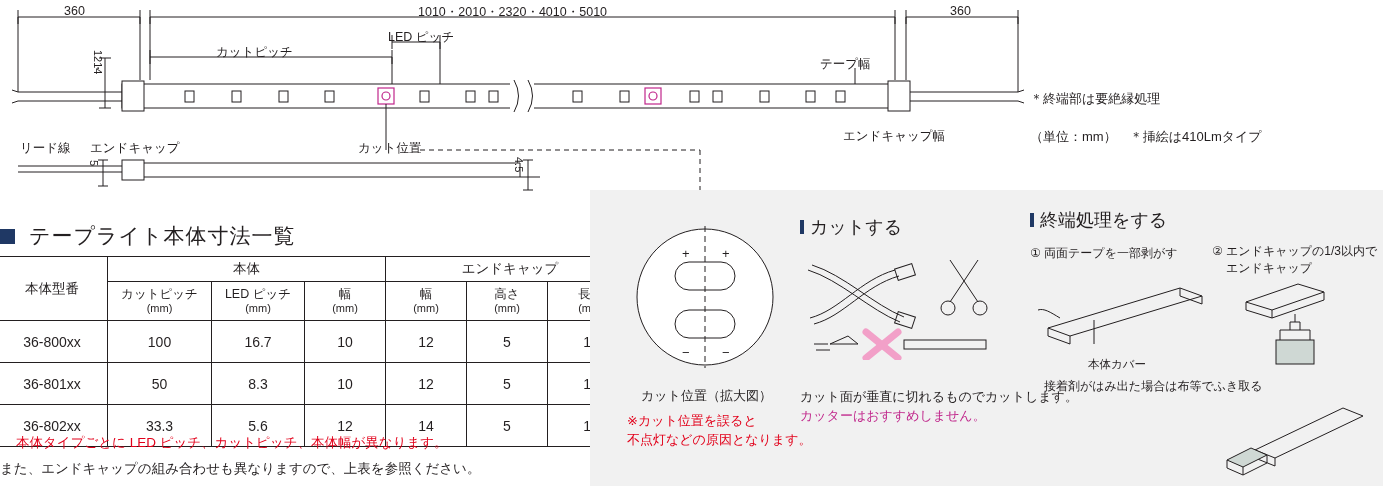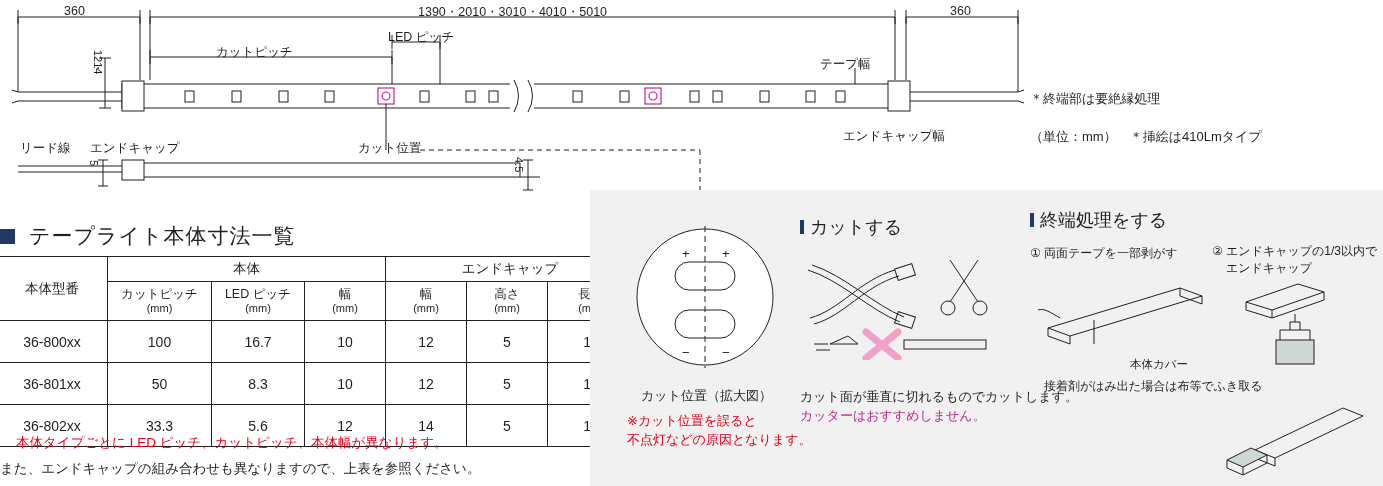--- a/index.html
+++ b/index.html
@@ -170,21 +170,21 @@
 
       <line x1="528" y1="160" x2="528" y2="190"></line>
       <line x1="523" y1="160" x2="533" y2="160"></line>
       <line x1="523" y1="190" x2="533" y2="190"></line>
       <line x1="520" y1="177" x2="540" y2="177"></line>
     </g>
   </svg>
 </div>
 
 <div class="abs lbl" style="left:64px;top:4px;">360</div>
-<div class="abs lbl" style="left:418px;top:4px;">1390・2010・3010・4010・5010</div>
+<div class="abs lbl" style="left:418px;top:4px;">1010・2010・2320・4010・5010</div>
 <div class="abs lbl" style="left:950px;top:4px;">360</div>
 <div class="abs lbl-sm vert" style="left:90px;top:50px;">12・14</div>
 <div class="abs lbl" style="left:216px;top:44px;">カットピッチ</div>
 <div class="abs lbl" style="left:388px;top:29px;">LED ピッチ</div>
 <div class="abs lbl" style="left:820px;top:56px;">テープ幅</div>
 <div class="abs lbl" style="left:20px;top:140px;">リード線</div>
 <div class="abs lbl" style="left:90px;top:140px;">エンドキャップ</div>
 <div class="abs lbl" style="left:358px;top:140px;">カット位置</div>
 <div class="abs lbl" style="left:843px;top:128px;">エンドキャップ幅</div>
 <div class="abs lbl-sm vert" style="left:88px;top:160px;">5</div>
@@ -338,21 +338,21 @@
   <svg width="180" height="90" viewBox="0 0 180 90" xmlns="http://www.w3.org/2000/svg">
     <g fill="none" stroke="#231f20" stroke-width="1">
       <path d="M18 60 L150 20 L172 28 L40 68 Z"></path>
       <path d="M18 60 L18 68 L40 76 L40 68"></path>
       <path d="M150 20 L150 28 L172 36 L172 28"></path>
       <path d="M30 50 C20 44 14 40 8 42"></path>
       <line x1="64" y1="52" x2="64" y2="76"></line>
     </g>
   </svg>
 </div>
-<div class="abs small" style="left:1088px;top:356px;font-size:11.5px;margin-left:42px;">本体カバー</div>
+<div class="abs small" style="left:1088px;top:356px;font-size:11.5px;">本体カバー</div>
 
 <div class="abs" style="left:1228px;top:278px;width:140px;height:100px;">
   <svg width="140" height="100" viewBox="0 0 140 100" xmlns="http://www.w3.org/2000/svg">
     <g fill="none" stroke="#231f20" stroke-width="1">
       <path d="M18 24 L70 6 L96 14 L44 32 Z"></path>
       <path d="M18 24 L18 32 L44 40 L44 32"></path>
       <path d="M96 14 L96 22 L44 40"></path>
 
       <rect x="48" y="62" width="38" height="24" fill="#cfd8d4"></rect>
       <path d="M52 62 L52 52 L82 52 L82 62"></path>

